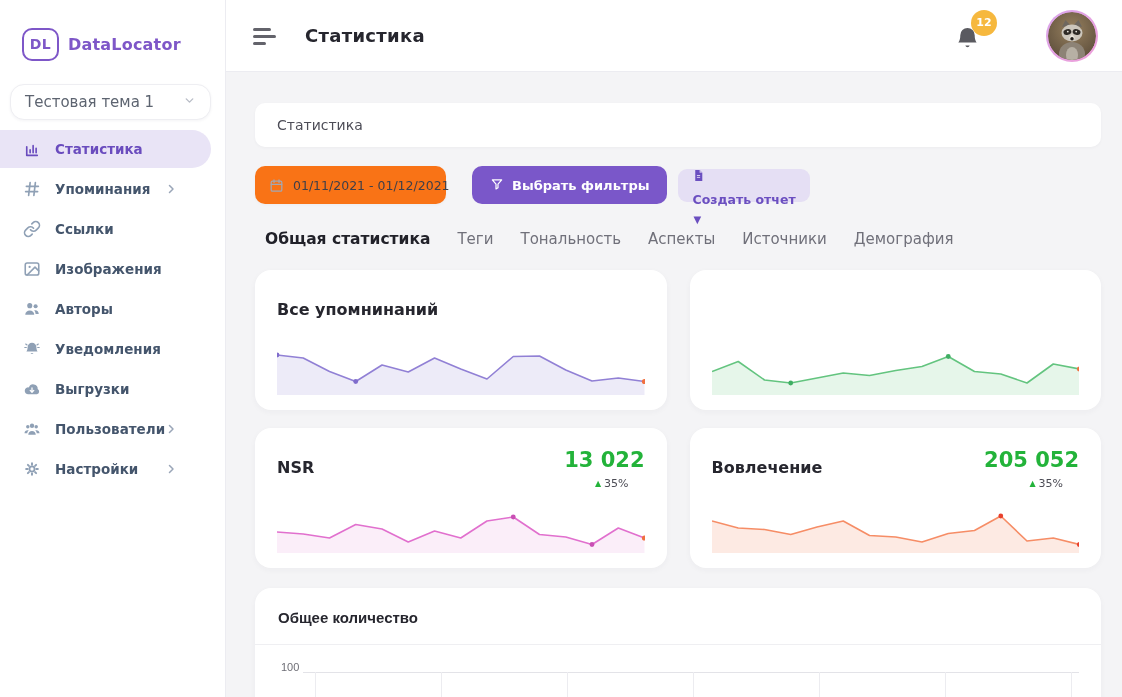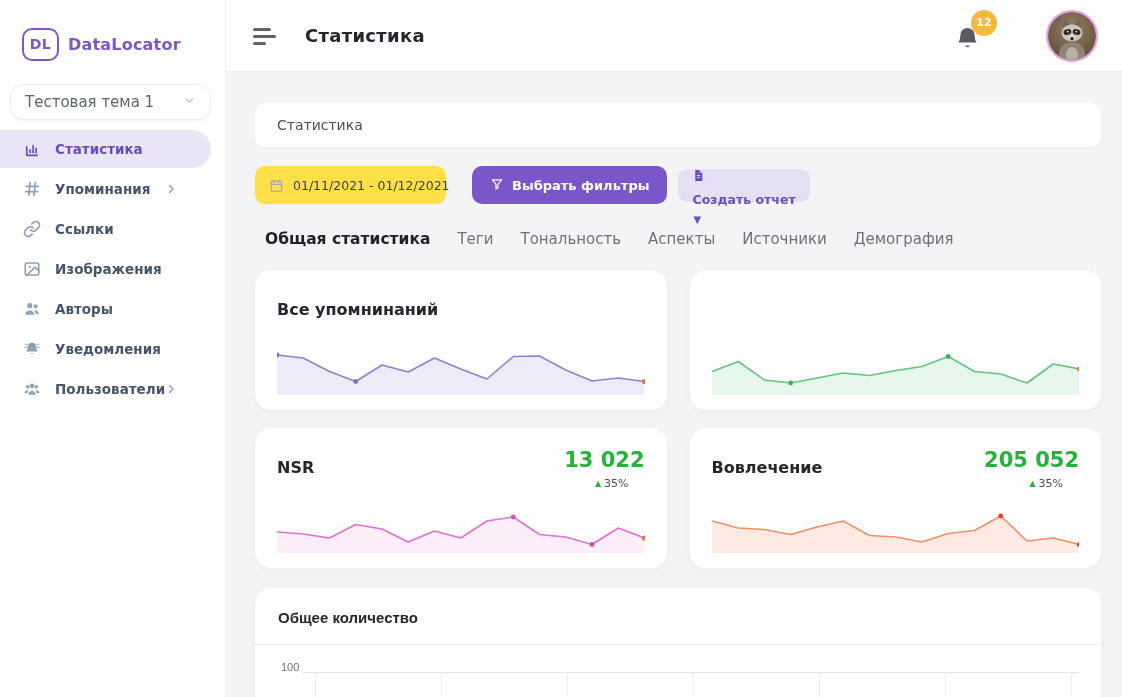--- a/index.html
+++ b/index.html
@@ -52,21 +52,21 @@
     background: linear-gradient(135deg, #d9a6ec, #ef9fd8); }
   .avatar svg { width: 48px; height: 48px; border-radius: 50%; display: block; }
 
   
   .content { flex: 1; padding: 31px 21px 0 29px; overflow: hidden; }
   .breadcrumb-card { height: 44px; background: #fff; border-radius: 10px; display: flex; align-items: center;
     padding: 0 22px; box-shadow: 0 1px 3px rgba(40,40,80,0.04); }
   .breadcrumb-card span { font-size: 14px; color: #4d4d57; }
 
   .controls { margin-top: 19px; display: flex; align-items: center; }
-  .date-input { width: 191px; height: 38px; background: #fde047; border-radius: 10px; display: flex; align-items: center;
+  .date-input { width: 191px; height: 38px; background: #f97316; border-radius: 10px; display: flex; align-items: center;
     gap: 9px; padding: 0 14px; box-shadow: 0 1px 3px rgba(40,40,80,0.04); cursor: pointer; }
   .date-input .icn svg { width: 15px; height: 15px; display: block; }
   .date-input span { font-size: 12.5px; color: #3f3f49; white-space: nowrap; }
   .btn-primary { margin-left: 26px; height: 38px; padding: 0 18px; border: none; border-radius: 10px;
     background: #7a57c9; color: #fff; font-family: inherit; font-size: 13px; font-weight: 600; display: flex;
     align-items: center; gap: 8px; cursor: pointer; }
   .btn-primary svg { width: 14px; height: 14px; }
   .btn-soft { margin-left: 11px; height: 33px; padding: 0 14px; border: none; border-radius: 9px;
     background: #e5dff4; color: #6b4fc0; font-family: inherit; font-size: 12.5px; font-weight: 600; display: flex;
     align-items: flex-start; gap: 7px; cursor: pointer; flex-direction: column; }
@@ -178,29 +178,52 @@
             <svg viewBox="0 0 24 24" fill="currentColor">
               <path d="M12 3.5a5.8 5.8 0 0 0-5.8 5.8c0 4.5-1.7 5.9-1.7 5.9h15s-1.7-1.4-1.7-5.9A5.8 5.8 0 0 0 12 3.5z"></path>
               <path d="M10.2 17.5a1.9 1.9 0 0 0 3.6 0z"></path>
               <path d="M3.6 5.4l1.8 1.2M20.4 5.4l-1.8 1.2M2.4 10h2M21.6 10h-2" stroke="currentColor" stroke-width="1.6" stroke-linecap="round"></path>
             </svg>
           </span>
           <span class="side-label">Уведомления</span>
         </div>
         <div class="side-item">
           <span class="icn ">
+            <svg viewBox="0 0 24 24">
+              <path d="M7 19a4.6 4.6 0 1 1 .9-9.1A6 6 0 0 1 19.6 12 3.8 3.8 0 0 1 18.6 19H7z" fill="currentColor"></path>
+              <path d="M12 10.5V16M9.6 13.8L12 16.3l2.4-2.5" stroke="#fff" stroke-width="1.7" fill="none" stroke-linecap="round" stroke-linejoin="round"></path>
+            </svg>
+          </span>
+          <span class="side-label">Выгрузки</span>
+        </div>
+        <div class="side-item">
+          <span class="icn ">
             <svg viewBox="0 0 24 24" fill="currentColor">
               <circle cx="6.4" cy="9" r="2.3"></circle>
               <circle cx="17.6" cy="9" r="2.3"></circle>
               <circle cx="12" cy="7.6" r="2.9"></circle>
               <path d="M7 19.5c0-3 2.2-5 5-5s5 2 5 5z"></path>
               <path d="M2 17.5c0-2.4 1.8-4 4.2-4 .6 0 1.2.1 1.7.3-1.3 1-2 2.4-2.2 3.7zM22 17.5c0-2.4-1.8-4-4.2-4-.6 0-1.2.1-1.7.3 1.3 1 2 2.4 2.2 3.7z"></path>
             </svg>
           </span>
           <span class="side-label">Пользователи</span>
+          <span class="icn chev">
+            <svg viewBox="0 0 24 24" fill="none" stroke="currentColor" stroke-width="3" stroke-linecap="round" stroke-linejoin="round">
+              <polyline points="9 5 16 12 9 19"></polyline>
+            </svg>
+          </span>
+        </div>
+        <div class="side-item">
+          <span class="icn ">
+            <svg viewBox="0 0 24 24" fill="none" stroke="currentColor">
+              <circle cx="12" cy="12" r="3.4" stroke-width="2.4"></circle>
+              <path d="M12 4.2v2M12 17.8v2M4.2 12h2M17.8 12h2M6.5 6.5l1.4 1.4M16.1 16.1l1.4 1.4M17.5 6.5l-1.4 1.4M7.9 16.1l-1.4 1.4" stroke-width="2.6" stroke-linecap="round"></path>
+            </svg>
+          </span>
+          <span class="side-label">Настройки</span>
           <span class="icn chev">
             <svg viewBox="0 0 24 24" fill="none" stroke="currentColor" stroke-width="3" stroke-linecap="round" stroke-linejoin="round">
               <polyline points="9 5 16 12 9 19"></polyline>
             </svg>
           </span>
         </div>
       </nav>
   </aside>
 
   <div class="main">

